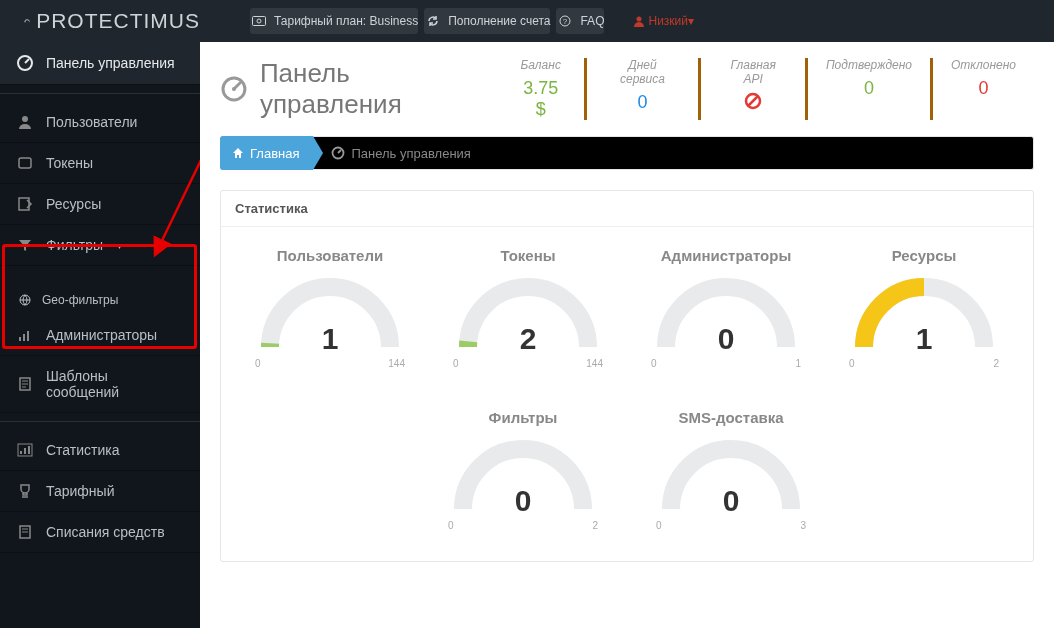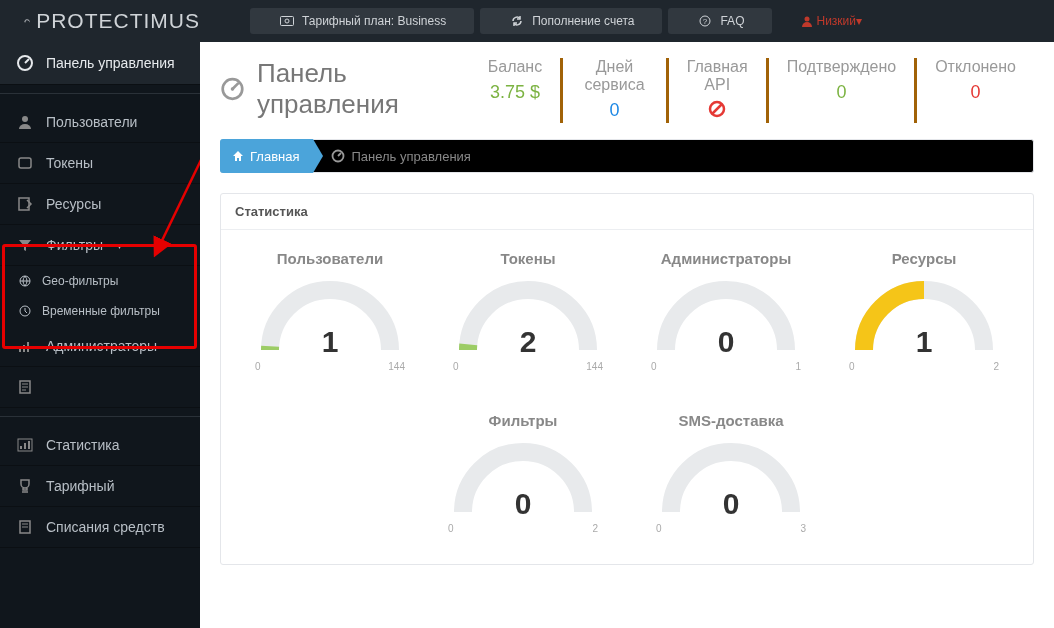--- a/index.html
+++ b/index.html
@@ -3,45 +3,45 @@
 <meta charset="utf-8">
 <style>
 * { box-sizing: border-box; margin: 0; padding: 0; }
 body { font-family: Arial, Helvetica, sans-serif; font-size: 13px; background: #fff; color: #555; width: 1054px; height: 628px; overflow: hidden; position: relative; }
 
 
 .topbar { height: 42px; background: #1f262d; display: flex; align-items: center; }
 .logo { width: 200px; display: flex; align-items: center; padding-left: 24px; color: #cfd3d7; font-size: 21px; letter-spacing: 1px; }
 .logo svg { margin-right: 6px; }
 .topbar-right { flex: 1; display: flex; align-items: center; padding-left: 50px; gap: 6px; }
-.tbtn { background: #31383f; color: #cfd3d7; border: none; padding: 6px 28px; border-radius: 3px; font-size: 12px; display: inline-flex; align-items: center; gap: 6px; cursor: pointer; }
+.tbtn { background: #31383f; color: #cfd3d7; border: none; padding: 6px 0; border-radius: 3px; font-size: 12px; display: inline-flex; align-items: center; gap: 6px; cursor: pointer; }
 .user-dd { margin-left: 20px; color: #c0392b; display: inline-flex; align-items: center; cursor: pointer; font-size: 12px; }
 
 
 .sidebar { position: absolute; left: 0; top: 42px; bottom: 0; width: 200px; background: #10161c; color: #9fa6ad; }
 .side-item { display: flex; align-items: center; gap: 12px; padding: 12px 16px; color: #b8bfc6; cursor: pointer; font-size: 14px; border-bottom: 1px solid #0b0f13; }
 .side-item.active { background: #1f262d; color: #e6e9ec; }
 .side-sep { height: 1px; background: #2a3138; margin: 8px 0; }
-.side-sub { display: flex; align-items: center; gap: 8px; padding: 8px 16px; color: #b8bfc6; cursor: pointer; font-size: 12px; }
+.side-sub { display: flex; align-items: center; gap: 8px; padding: 8px 16px; color: #b8bfc6; cursor: pointer; font-size: 12px; margin-top: 19px; }
 .ico { width: 18px; display: inline-flex; justify-content: center; }
 
 
 .redbox { position: absolute; left: 2px; top: 244px; width: 195px; height: 105px; border: 3px solid #e60000; border-radius: 3px; pointer-events: none; }
 .redarrow { position: absolute; left: 150px; top: 98px; pointer-events: none; }
 
 
 .main { position: absolute; left: 200px; top: 42px; right: 0; bottom: 0; background: #fff; }
 
 
 .mhead { display: flex; align-items: flex-start; padding: 16px 20px 4px 20px; }
 .mtitle { display: flex; align-items: center; gap: 12px; color: #777; font-size: 26px; font-weight: 400; }
 .stats-top { margin-left: auto; display: flex; }
 .stat { text-align: center; padding: 0 18px; border-left: 3px solid #a16207; }
 .stat:first-child { border-left: none; }
-.stat .lbl { color: #999; font-size: 16px; margin-bottom: 6px; }
+.stat .lbl { color: #999; font-size: 12px; margin-bottom: 6px; font-style: italic; }
 .stat .val { font-size: 18px; font-weight: 400; }
 .v-green { color: #7cb342; }
 .v-blue { color: #1e88e5; }
 .v-red { color: #e53935; }
 
 
 .crumbs { margin: 12px 20px 0 20px; background: #000000; border: 1px solid #e4e6ea; border-radius: 3px; height: 34px; display: flex; align-items: center; overflow: visible; }
 .crumb-home { background: #4ba4da; color: #fff; height: 34px; display: inline-flex; align-items: center; padding: 0 14px 0 12px; gap: 6px; font-size: 13px; position: relative; margin: -1px 0 -1px -1px; border-radius: 3px 0 0 3px; }
 .crumb-home::after { content: ""; position: absolute; right: -10px; top: 0; border-left: 10px solid #4ba4da; border-top: 17px solid transparent; border-bottom: 17px solid transparent; }
 .crumb-sep { margin-left: 18px; display: inline-flex; align-items: center; gap: 6px; color: #888; font-size: 13px; }
@@ -159,46 +159,38 @@
   </div>
   <div class="side-sub">
     <span class="ico">
         <svg width="12" height="12" viewBox="0 0 12 12">
           <circle cx="6" cy="6" r="5" fill="none" stroke="#b8bfc6"></circle>
           <path d="M1 6h10M6 1a8 8 0 0 1 0 10M6 1a8 8 0 0 0 0 10" fill="none" stroke="#b8bfc6"></path>
         </svg>
       </span>
     <span>Geo-фильтры</span>
   </div>
-  <div class="side-sub">
-    <span class="ico">
-        <svg width="12" height="12" viewBox="0 0 12 12">
-          <circle cx="6" cy="6" r="5" fill="none" stroke="#b8bfc6"></circle>
-          <path d="M6 3v3l2 2" fill="none" stroke="#b8bfc6"></path>
-        </svg>
-      </span>
-    <span>Временные фильтры</span>
-  </div>
   <div class="side-item">
     <span class="ico">
         <svg width="16" height="16" viewBox="0 0 16 16">
           <rect x="2" y="10" width="2" height="4" fill="#888"></rect>
           <rect x="6" y="7" width="2" height="7" fill="#888"></rect>
           <rect x="10" y="4" width="2" height="10" fill="#888"></rect>
         </svg>
       </span>
     <span>Администраторы</span>
   </div>
   <div class="side-item">
     <span class="ico">
         <svg width="16" height="16" viewBox="0 0 16 16">
           <rect x="3" y="2" width="10" height="12" fill="none" stroke="#888" stroke-width="1.5"></rect>
           <path d="M5 5h6M5 8h6M5 11h4" stroke="#888"></path>
         </svg>
       </span>
+    <span>Шаблоны сообщений</span>
   </div>
   <div class="side-sep"></div>
   <div class="side-item">
     <span class="ico">
         <svg width="16" height="16" viewBox="0 0 16 16">
           <rect x="1" y="2" width="14" height="12" fill="none" stroke="#888"></rect>
           <rect x="3" y="9" width="2" height="3" fill="#888"></rect>
           <rect x="7" y="6" width="2" height="6" fill="#888"></rect>
           <rect x="11" y="4" width="2" height="8" fill="#888"></rect>
         </svg>

